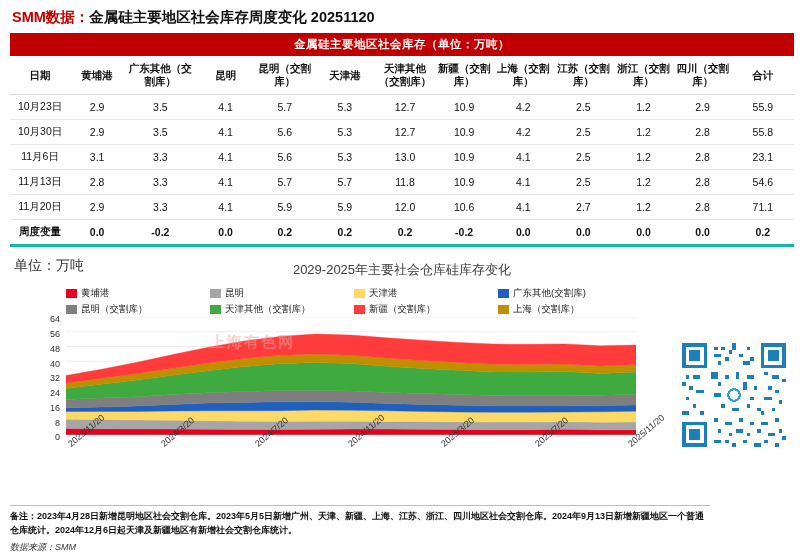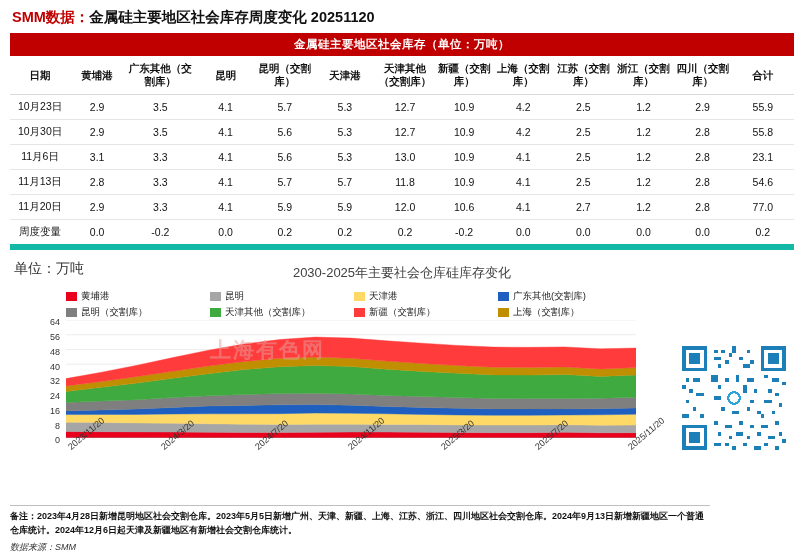--- a/index.html
+++ b/index.html
@@ -27,21 +27,21 @@
   th.colhead{
     font-size:10.5px;font-weight:bold;color:#111;text-align:center;
     vertical-align:middle;padding:6px 1px;line-height:1.25;
     border-bottom:1px solid #d9d9d9;
   }
   td{
     font-size:10.5px;text-align:center;padding:5px 1px;color:#111;
     border-bottom:1px solid #e6e6e6;white-space:nowrap;
   }
   td.date{font-weight:normal;margin-top:24px;}
-  tr.lastrow td{font-weight:normal;border-bottom:6px solid #14b8a6;}
+  tr.lastrow td{font-weight:bold;border-bottom:3px solid #14b8a6;}
   tr.datarow:last-of-type td{}
 
   
   .chart-area{
     position:relative;width:784px;height:230px;margin:8px auto 0 auto;
   }
   .chart-unit{
     position:absolute;left:4px;top:2px;font-size:14px;color:#333;
   }
   .chart-title{
@@ -71,21 +71,21 @@
     position:absolute;transform-origin:left top;transform:rotate(-40deg);
     white-space:nowrap;
   }
 
   
   .wm{
     position:absolute;color:#c9c9c9;opacity:.5;font-weight:bold;
     pointer-events:none;user-select:none;
   }
   .wm-smm{font-size:40px;letter-spacing:2px;}
-  .wm-sub{font-size:21px;letter-spacing:2px;}
+  .wm-sub{font-size:15px;letter-spacing:2px;}
   .wm-red{color:#e8a0a0;}
 
   
   .qr{position:absolute;right:8px;top:88px;width:104px;height:104px;}
 
   
   .footer{
     position:absolute;left:10px;right:10px;bottom:6px;
   }
   .footer .rule{border-top:1px solid #bfbfbf;margin-bottom:4px;}
@@ -203,21 +203,21 @@
             <td>3.3</td>
             <td>4.1</td>
             <td>5.9</td>
             <td>5.9</td>
             <td>12.0</td>
             <td>10.6</td>
             <td>4.1</td>
             <td>2.7</td>
             <td>1.2</td>
             <td>2.8</td>
-            <td>77.0</td>
+            <td>71.1</td>
           </tr>
           <tr class="lastrow">
             <td>周度变量</td>
             <td>0.0</td>
             <td>-0.2</td>
             <td>0.0</td>
             <td>0.2</td>
             <td>0.2</td>
             <td>0.2</td>
             <td>-0.2</td>
@@ -226,21 +226,21 @@
             <td>0.0</td>
             <td>0.0</td>
             <td>0.2</td>
           </tr>
         </tbody>
     </table>
   </div>
 
   <div class="chart-area">
     <div class="chart-unit">单位：万吨</div>
-    <div class="chart-title">2030-2025年主要社会仓库硅库存变化</div>
+    <div class="chart-title">2029-2025年主要社会仓库硅库存变化</div>
 
     <div class="legend" id="chart-legend">
         <div class="li">
           <span class="sw" style="background: rgb(232, 0, 28);"></span>
           <span>黄埔港</span>
         </div>
         <div class="li">
           <span class="sw" style="background: rgb(166, 166, 166);"></span>
           <span>昆明</span>
         </div>

